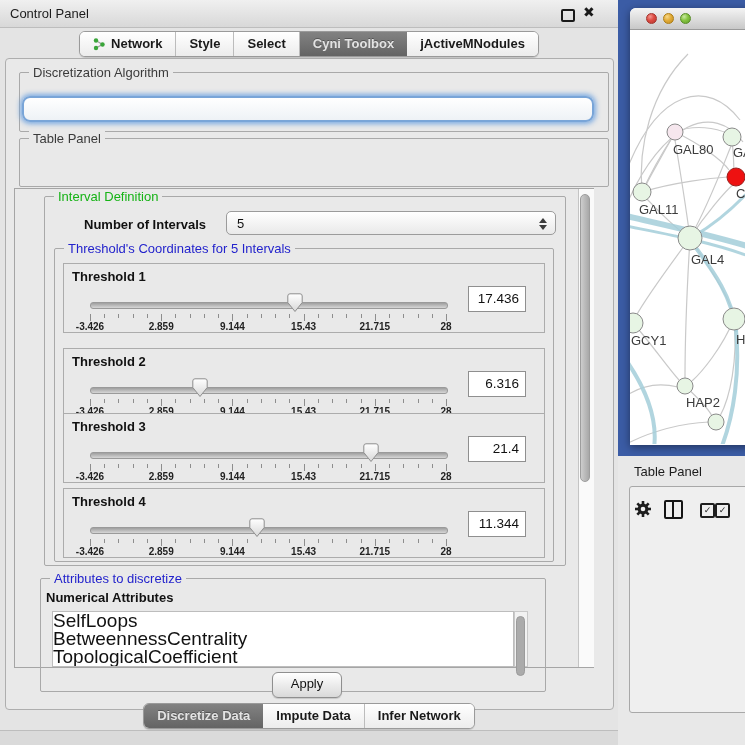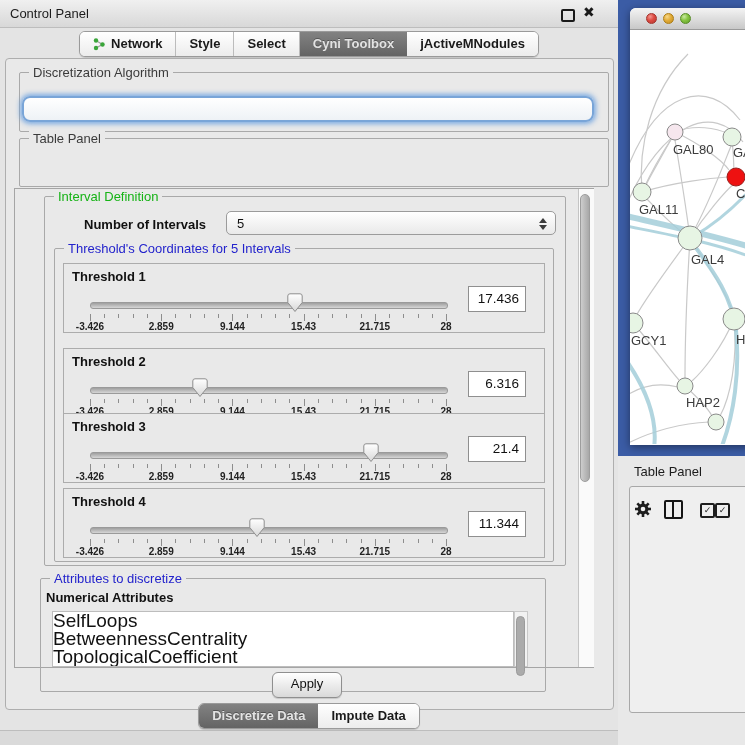--- a/index.html
+++ b/index.html
@@ -408,20 +408,23 @@
     <div id="apply-btn" class="abs">Apply</div>
 
 
     <div id="bottom-tabbar" class="abs">
       <div id="bottom-tabs" class="segmented">
           <div class="seg selected">
             <span>Discretize Data</span>
           </div>
           <div class="seg">
             <span>Impute Data</span>
+          </div>
+          <div class="seg">
+            <span>Infer Network</span>
           </div>
         </div>
     </div>
     <div id="bottom-strip" class="abs"></div>
   </div>
 
   <div id="desktop" class="abs">
     <div id="net-window" class="abs">
       <div id="net-titlebar" class="abs">
         <span class="light" style="left:16px;background:radial-gradient(circle at 35% 30%,#f2978f,#dd4b42 45%,#b63830);border:1px solid #a2332c;"></span>

